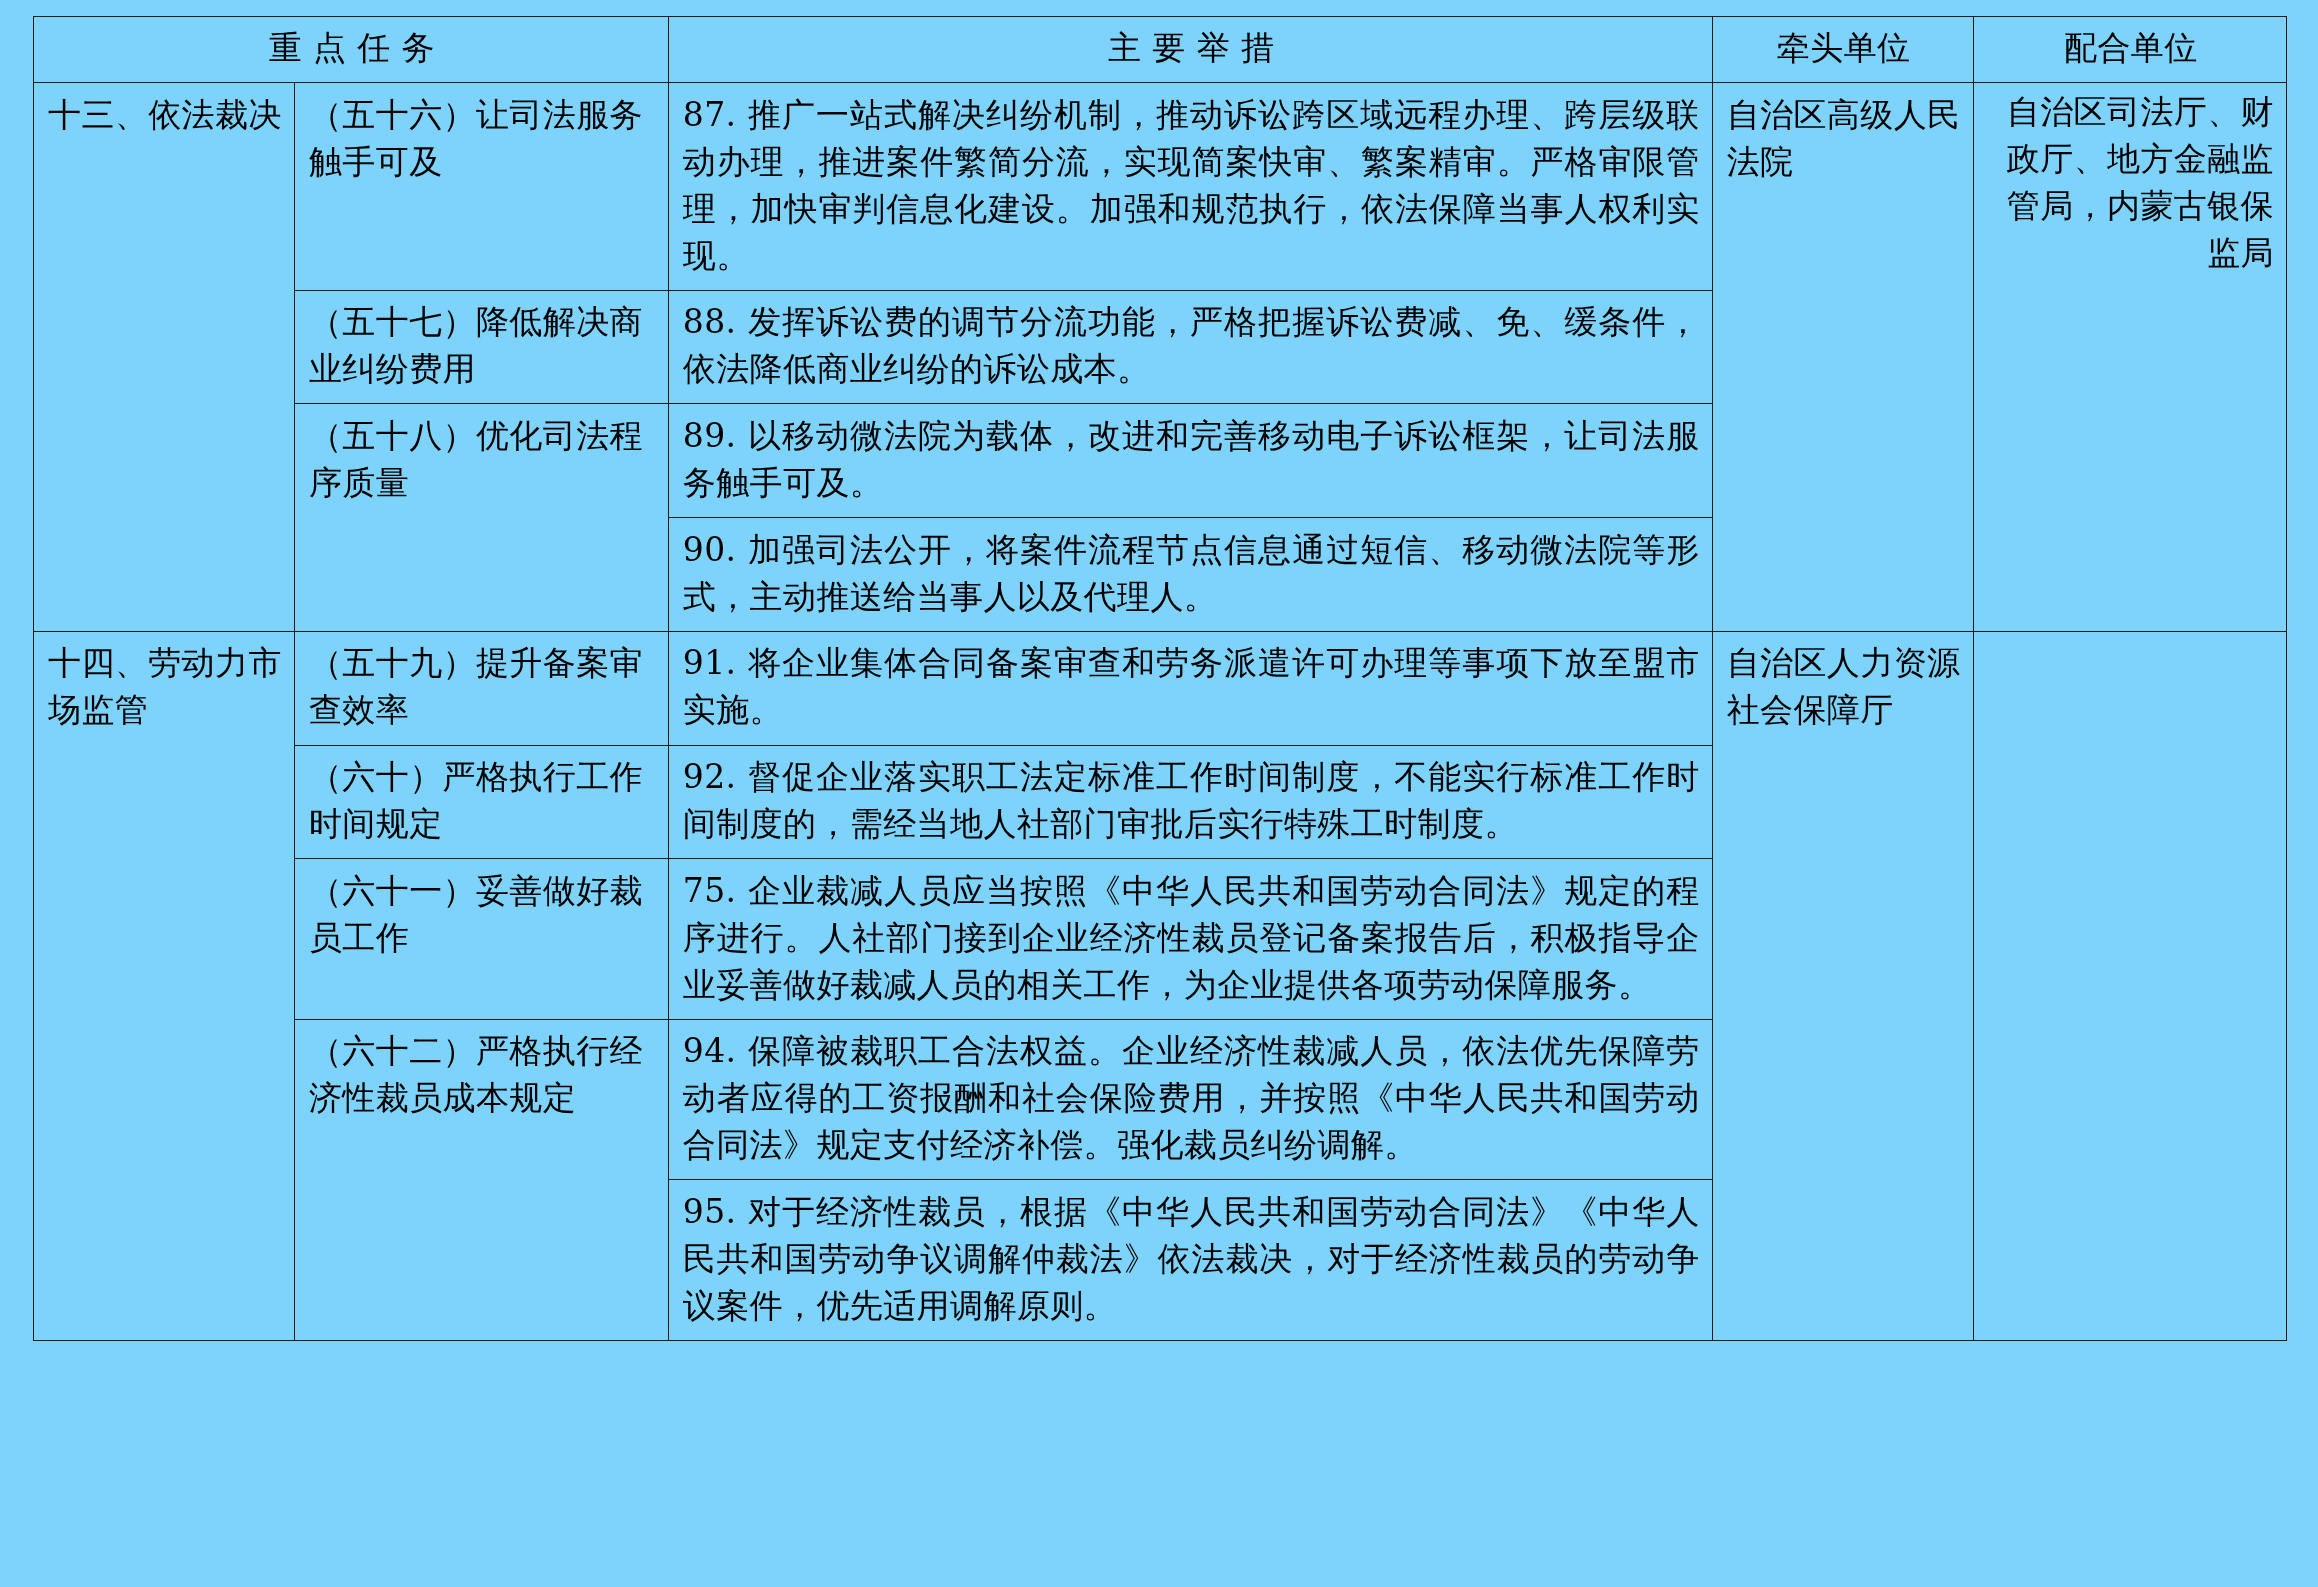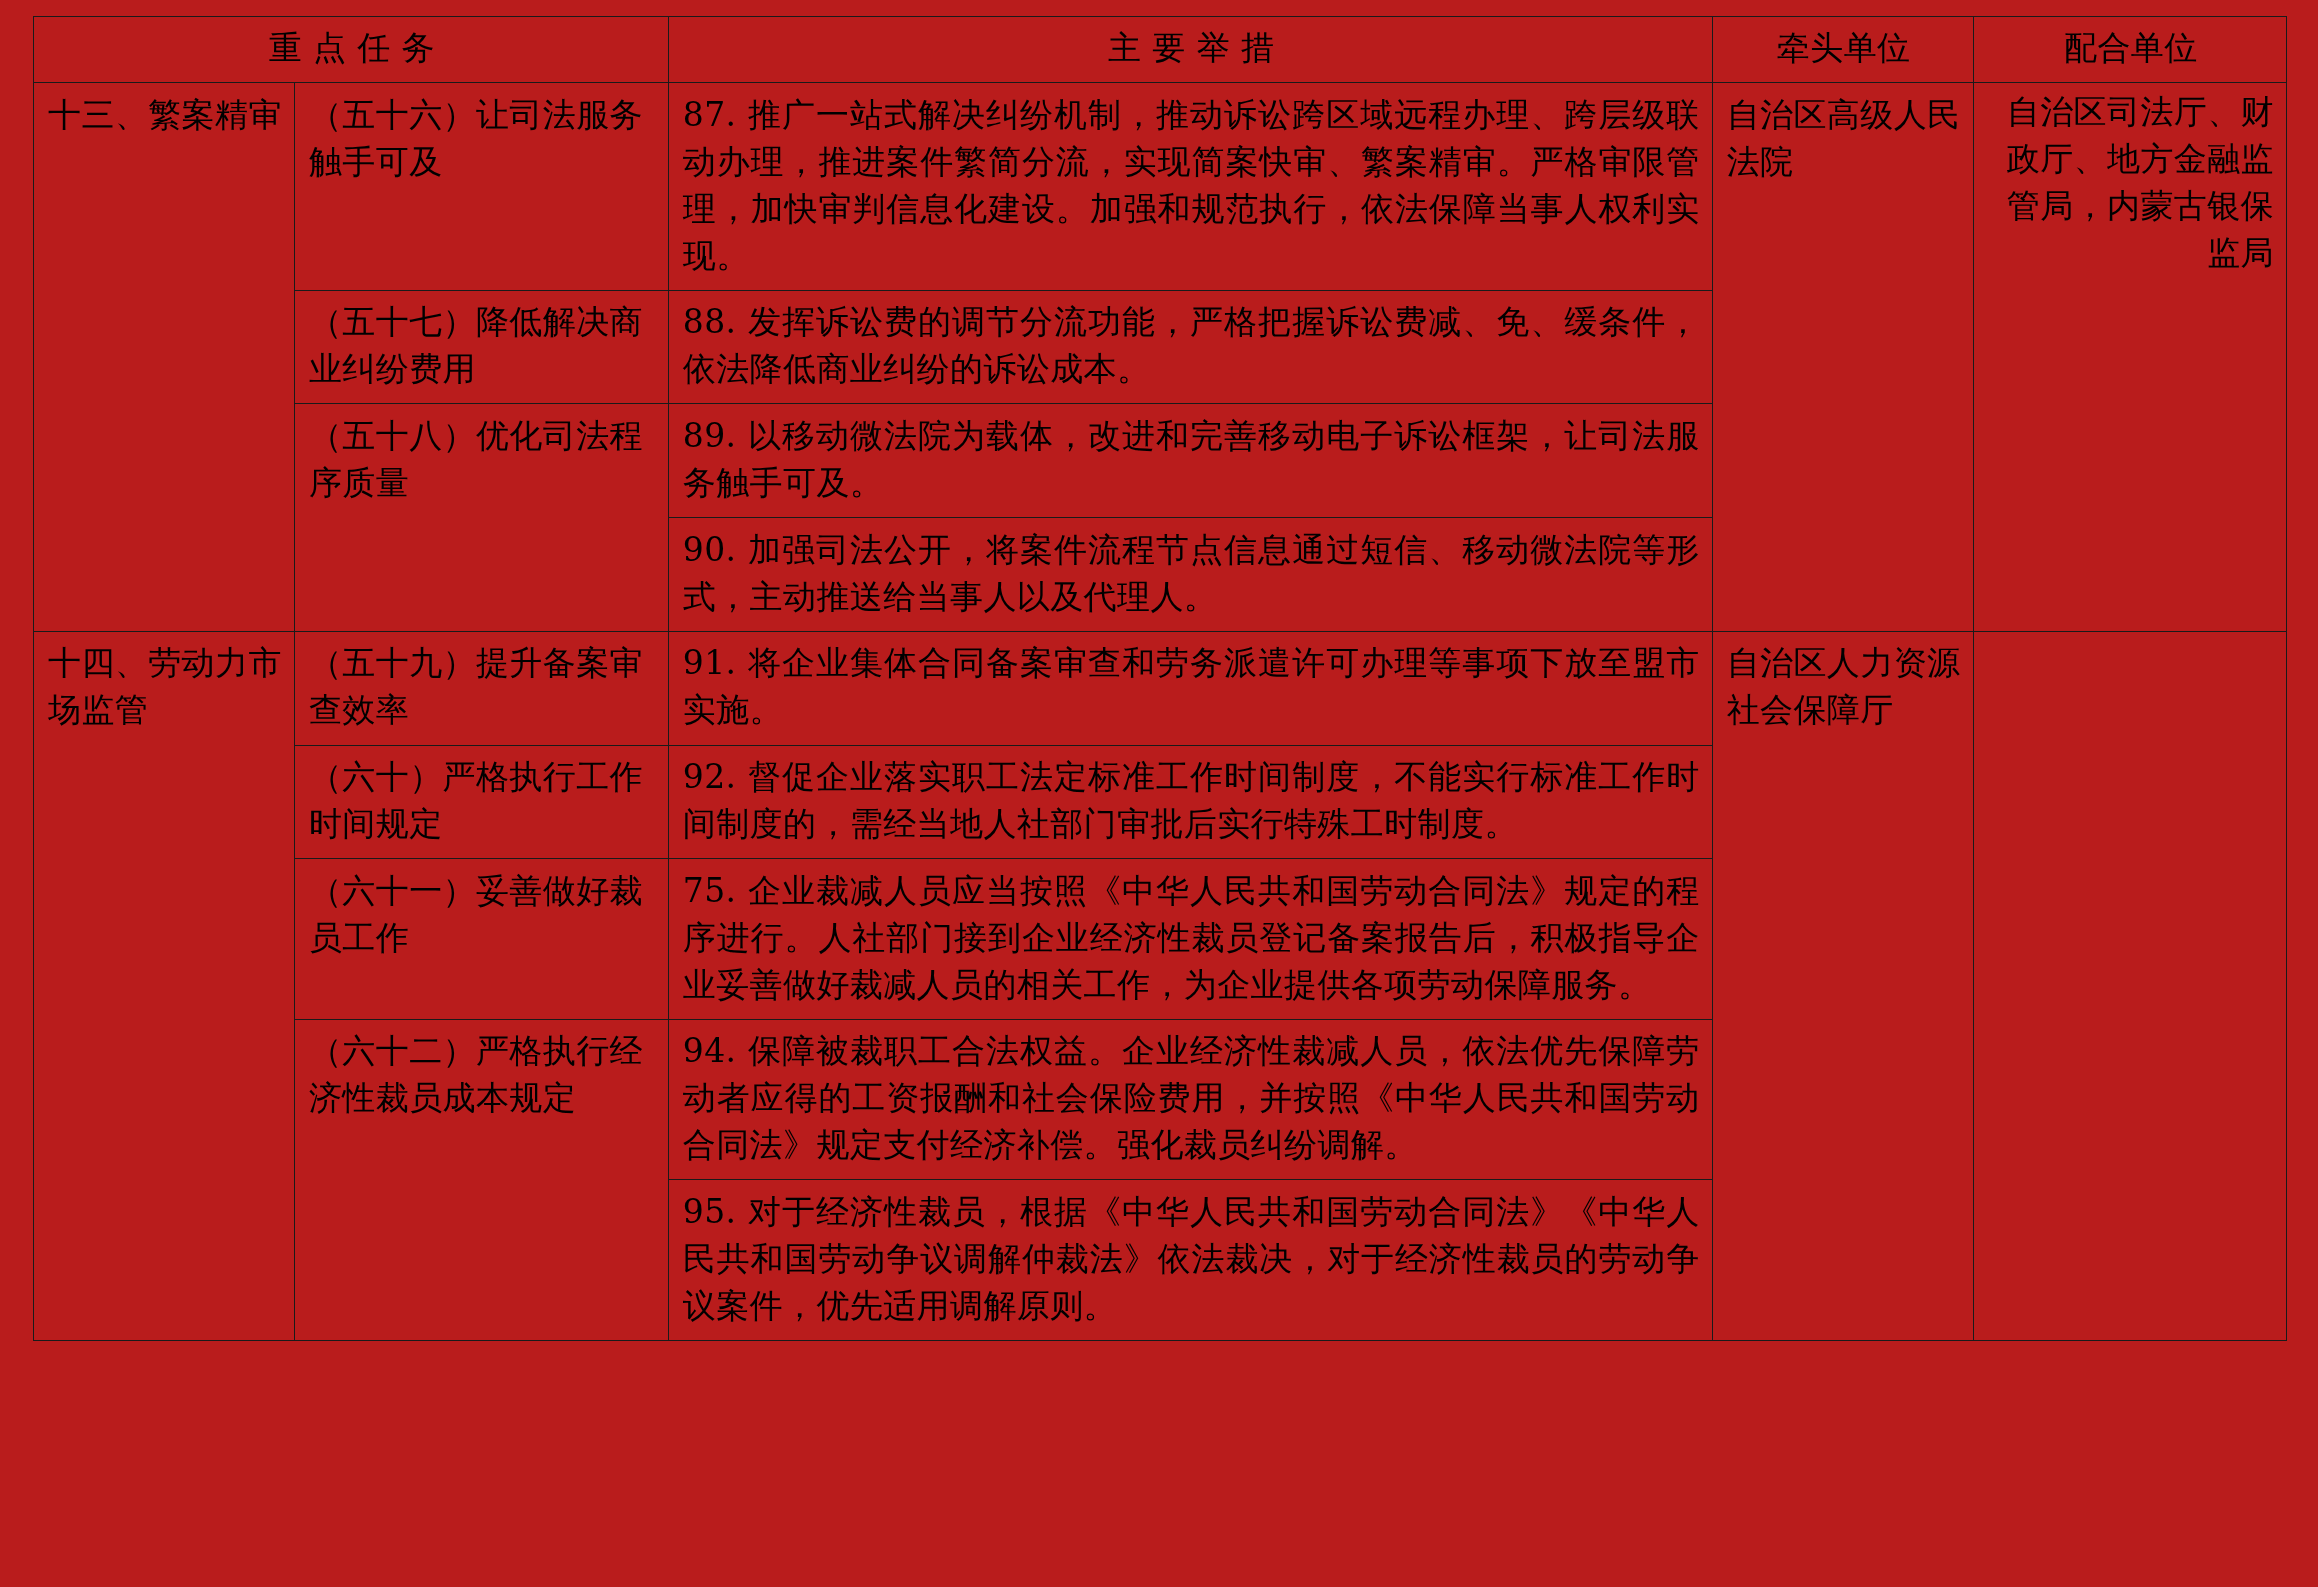--- a/index.html
+++ b/index.html
@@ -8,21 +8,21 @@
     background: #ffffff;
   }
   body {
     font-family: "DejaVu Serif", "Liberation Serif", serif;
     color: #000000;
   }
   .page {
     width: 2319px;
     height: 1587px;
     position: relative;
-    background: #b91c1c;
+    background: #7dd3fc;
     box-sizing: border-box;
     padding: 15.5px 33px 0 33px;
   }
   table.doc-table {
     border-collapse: collapse;
     width: 2254px;
     table-layout: fixed;
     margin: 0 auto;
   }
   table.doc-table td,
@@ -98,21 +98,21 @@
       <tr>
         <th colspan="2">重 点 任 务</th>
         <th>主 要 举 措</th>
         <th class="hdr-narrow">牵头单位</th>
         <th class="hdr-narrow">配合单位</th>
       </tr>
     </thead>
     <tbody>
 
       <tr>
-        <td class="cat-cell" rowspan="4">十三、繁案精审</td>
+        <td class="cat-cell" rowspan="4">十三、依法裁决</td>
         <td class="task-cell">（五十六）让司法服务触手可及</td>
         <td class="measure-cell">87. 推广一站式解决纠纷机制，推动诉讼跨区域远程办理、跨层级联动办理，推进案件繁简分流，实现简案快审、繁案精审。严格审限管理，加快审判信息化建设。加强和规范执行，依法保障当事人权利实现。</td>
         <td class="unit-cell" rowspan="4">自治区高级人民法院</td>
         <td class="unit-cell-spaced" rowspan="4">自治区司法厅、财政厅、地方金融监管局，内蒙古银保监局</td>
       </tr>
       <tr>
         <td class="task-cell">（五十七）降低解决商业纠纷费用</td>
         <td class="measure-cell">88. 发挥诉讼费的调节分流功能，严格把握诉讼费减、免、缓条件，依法降低商业纠纷的诉讼成本。</td>
       </tr>
       <tr>

